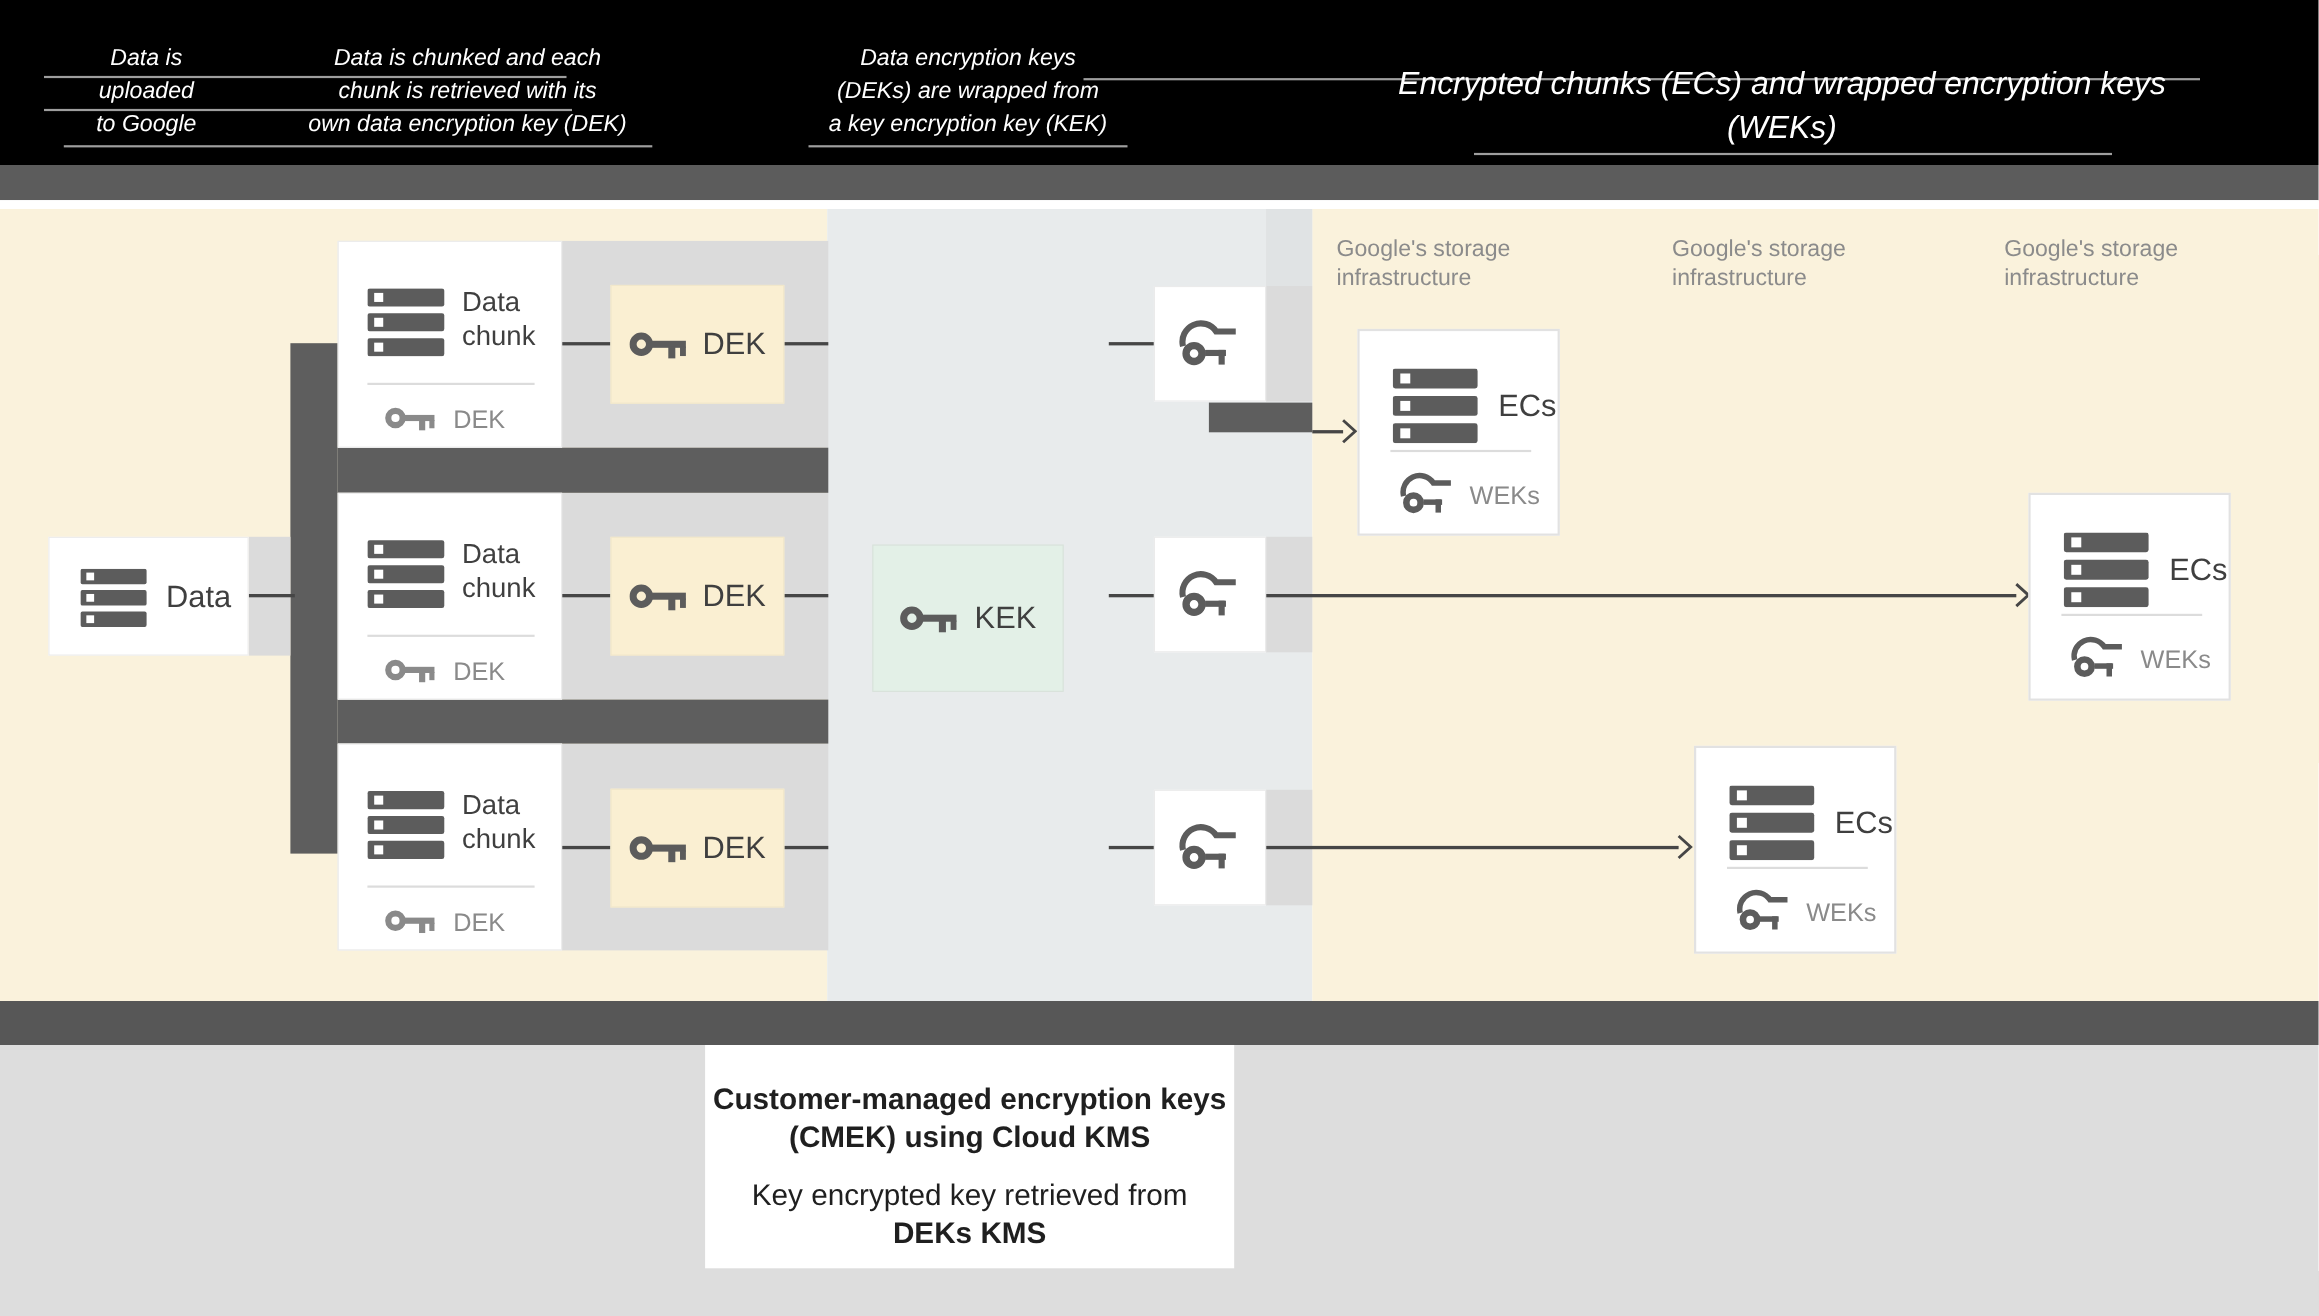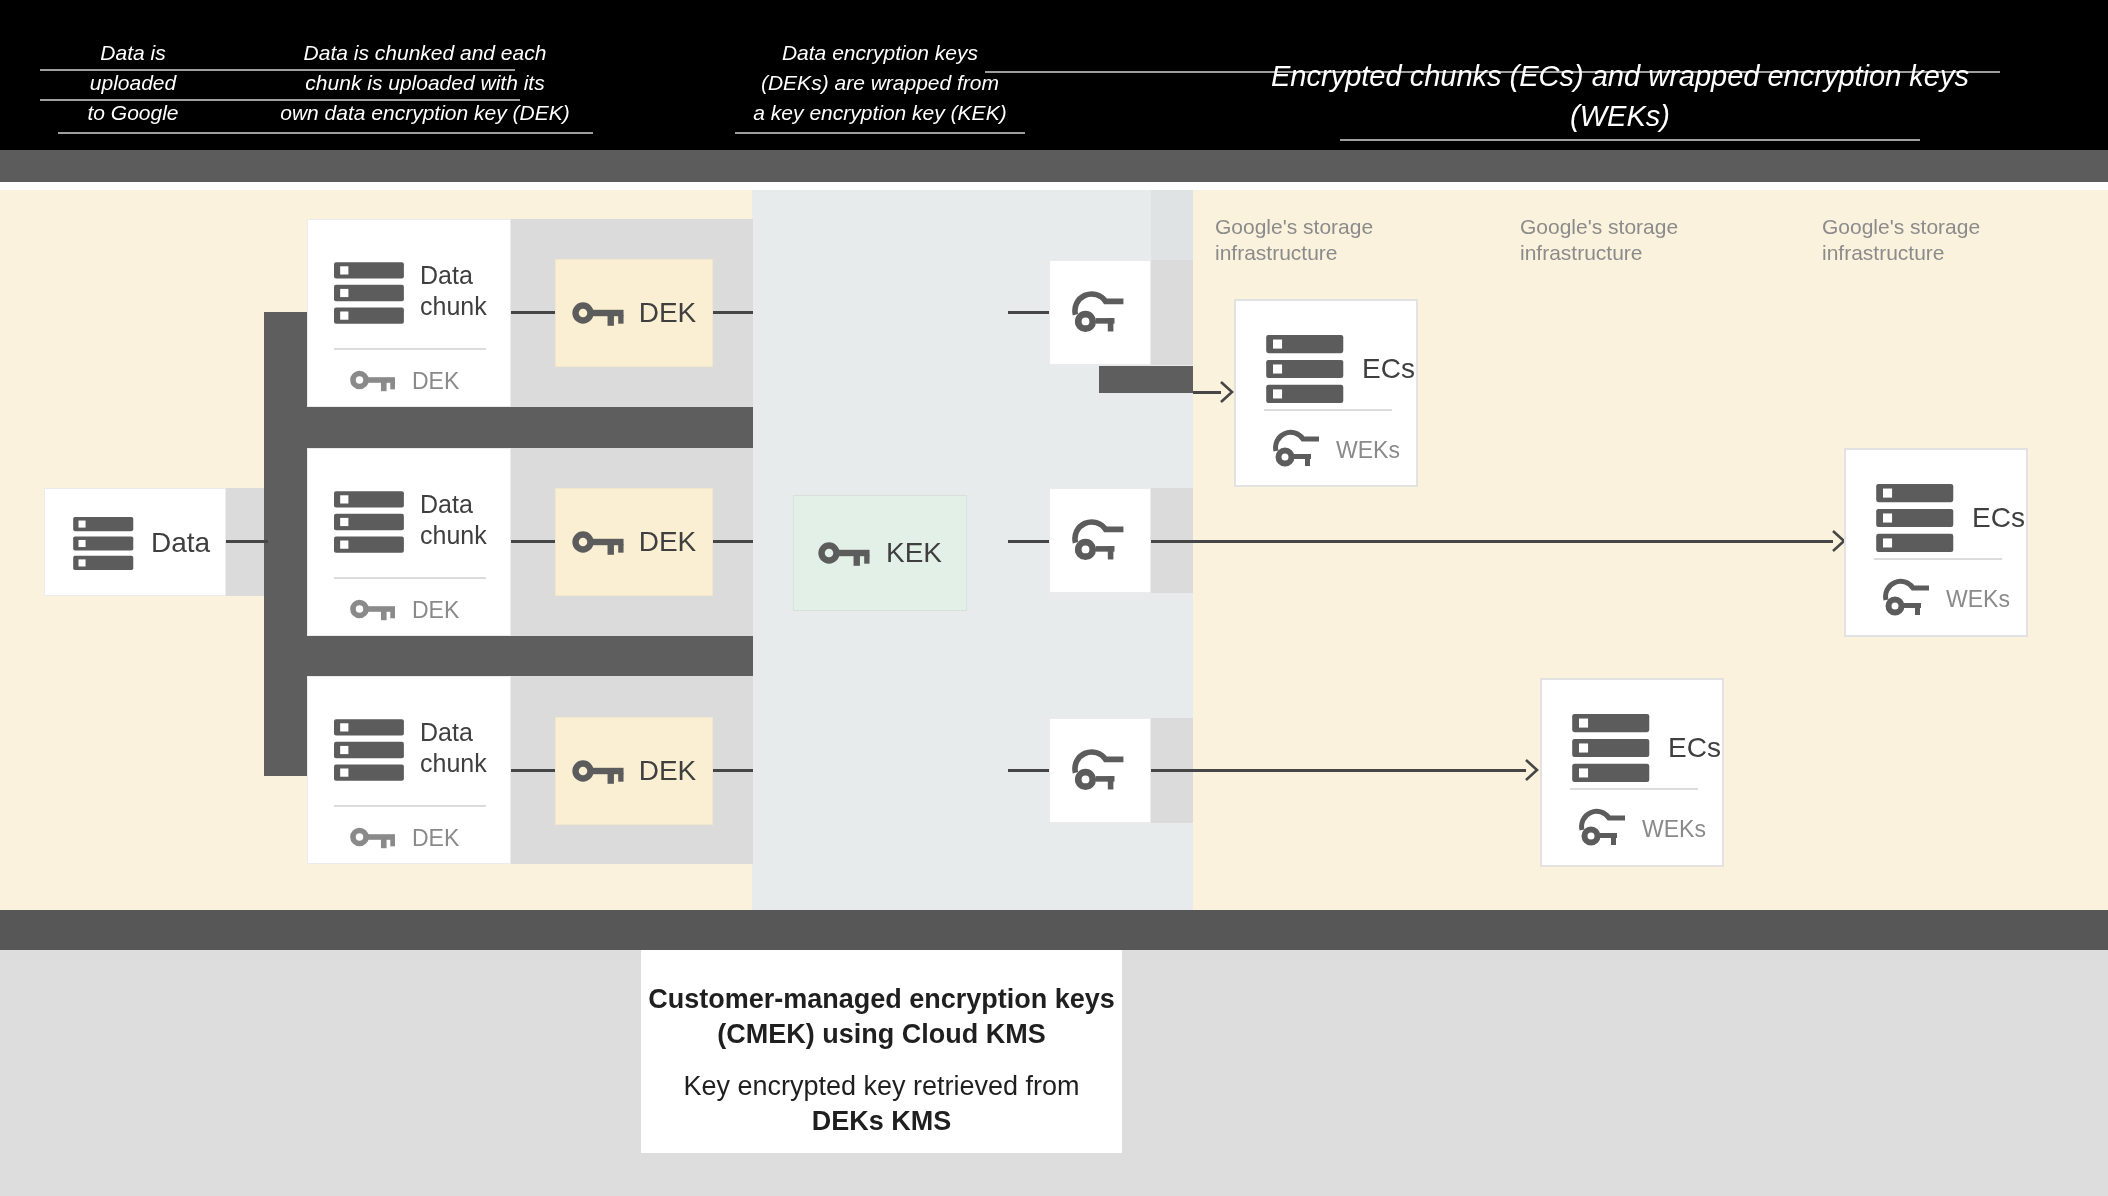--- a/index.html
+++ b/index.html
@@ -58,21 +58,21 @@
 <div id="stage">
 
   <div class="hdr">
     <div class="hdr-col" style="left:48px;top:38px;width:170px;">
       <div>Data is</div>
       <div>uploaded</div>
       <div>to Google</div>
     </div>
     <div class="hdr-col" style="left:240px;top:38px;width:370px;">
       <div>Data is chunked and each</div>
-      <div>chunk is uploaded with its</div>
+      <div>chunk is retrieved with its</div>
       <div>own data encryption key (DEK)</div>
     </div>
     <div class="hdr-col" style="left:690px;top:38px;width:380px;">
       <div>Data encryption keys</div>
       <div>(DEKs) are wrapped from</div>
       <div>a key encryption key (KEK)</div>
     </div>
     <div class="hdr-col hdr-col4" style="left:1270px;top:56px;width:700px;">
       <div>Encrypted chunks (ECs) and wrapped encryption keys (WEKs)</div>
     </div>
@@ -250,21 +250,21 @@
     <div class="dekbox" style="left:555px;top:527px;width:158px;height:108px;">
       <svg class="icon" width="54" height="32" viewBox="0 0 50 30">
         <circle cx="10" cy="15" r="7" fill="none" stroke="currentColor" stroke-width="6"></circle>
         <rect x="16" y="12" width="32" height="6" fill="currentColor"></rect>
           <rect x="33" y="17" width="6" height="10" fill="currentColor"></rect>
           <rect x="43" y="17" width="5" height="8" fill="currentColor"></rect>
       </svg>
       <span class="box-title">DEK</span>
     </div>
 
-    <div class="kekbox" style="left:793px;top:305px;width:174px;height:116px;">
+    <div class="kekbox" style="left:793px;top:305px;width:174px;height:134px;">
       <svg class="icon" width="54" height="32" viewBox="0 0 50 30">
         <circle cx="10" cy="15" r="7" fill="none" stroke="currentColor" stroke-width="6"></circle>
         <rect x="16" y="12" width="32" height="6" fill="currentColor"></rect>
           <rect x="33" y="17" width="6" height="10" fill="currentColor"></rect>
           <rect x="43" y="17" width="5" height="8" fill="currentColor"></rect>
       </svg>
       <span class="box-title">KEK</span>
     </div>
 
     <div class="keywbox" style="left:1049px;top:70px;width:102px;height:105px;">

